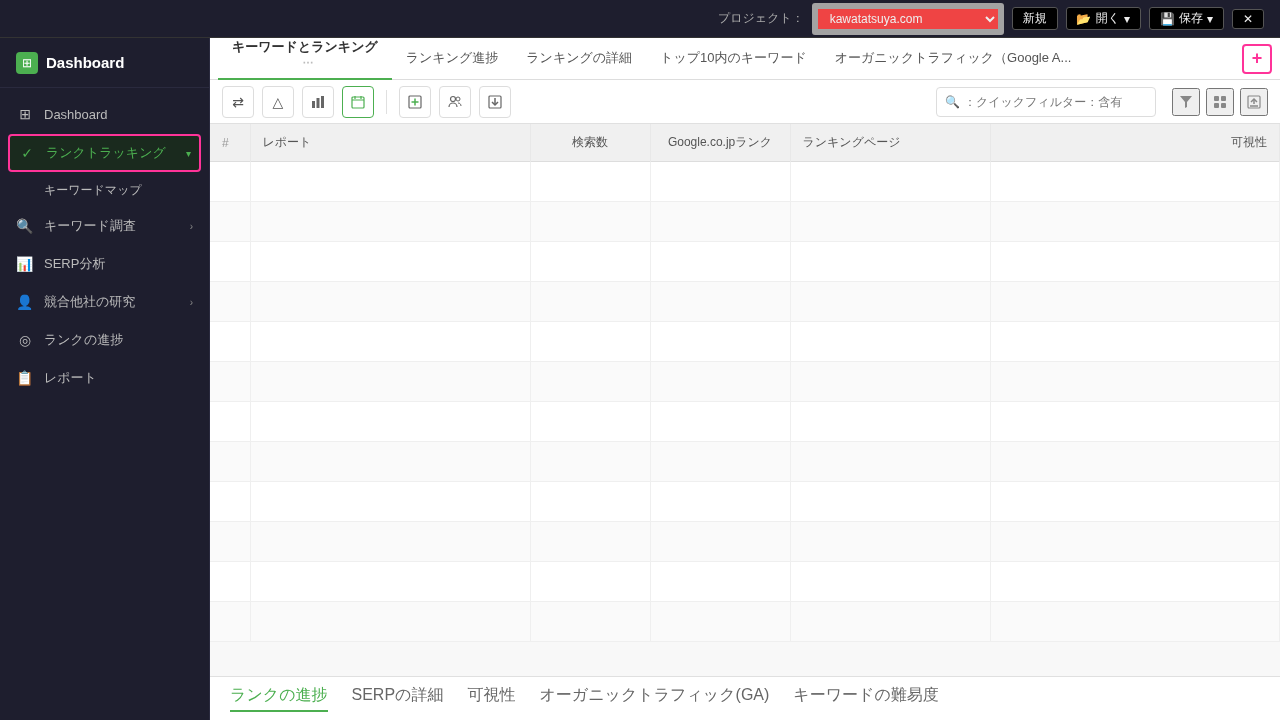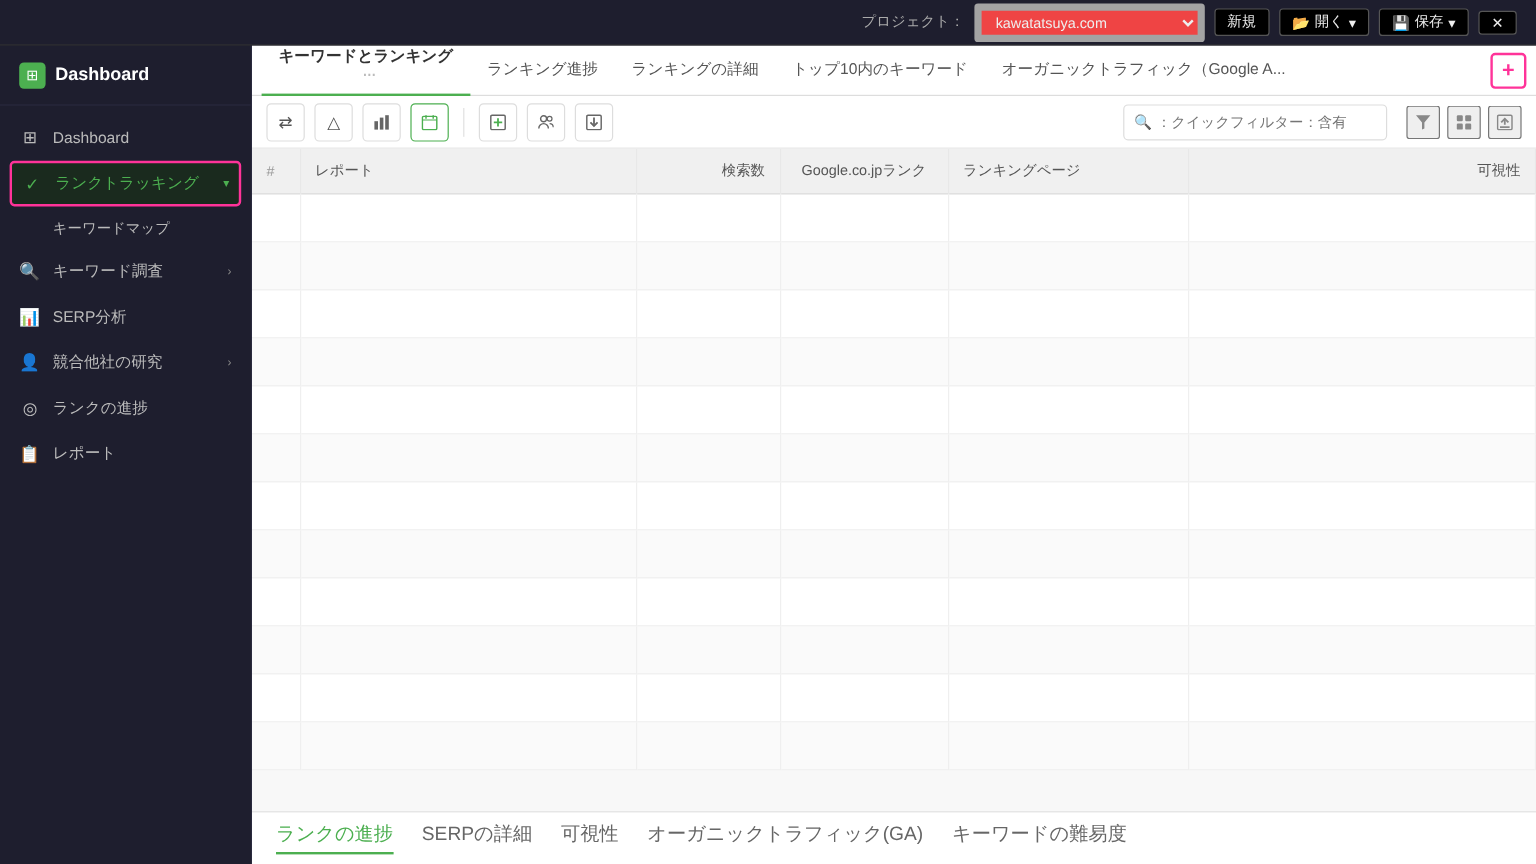--- a/index.html
+++ b/index.html
@@ -285,21 +285,21 @@
       border-bottom: 1px solid #efefef;
       height: 40px;
     }
     tbody tr:nth-child(even) { background: #fafafa; }
     tbody td {
       padding: 8px 12px;
       border-right: 1px solid #efefef;
     }
     .col-num { width: 40px; color: #999; }
     .col-keyword { width: 280px; }
-    .col-search { width: 120px; text-align: right; }
+    .col-search { width: 120px; text-align: center; }
     .col-rank { width: 140px; text-align: center; }
     .col-page { width: 200px; }
     .col-visibility { text-align: right; }
 
     
     .bottom-tabs {
       background: #fff;
       border-top: 1px solid #e0e0e0;
       height: 44px;
       display: flex;

